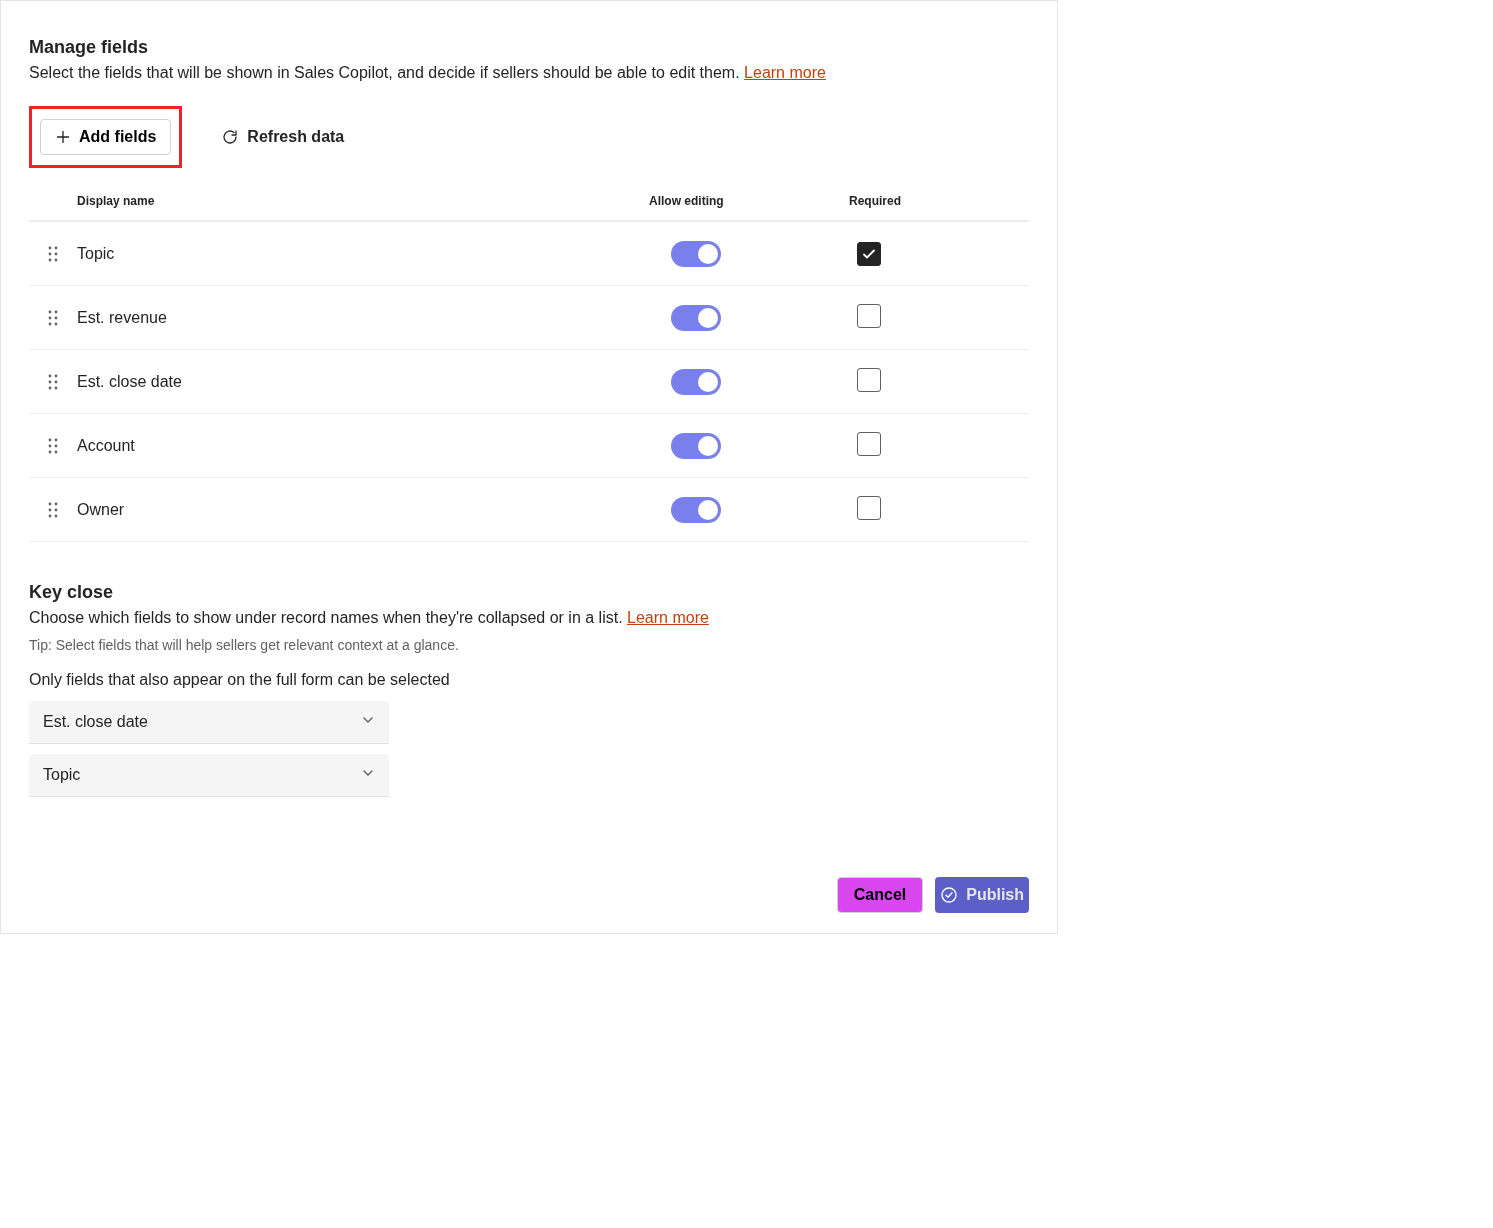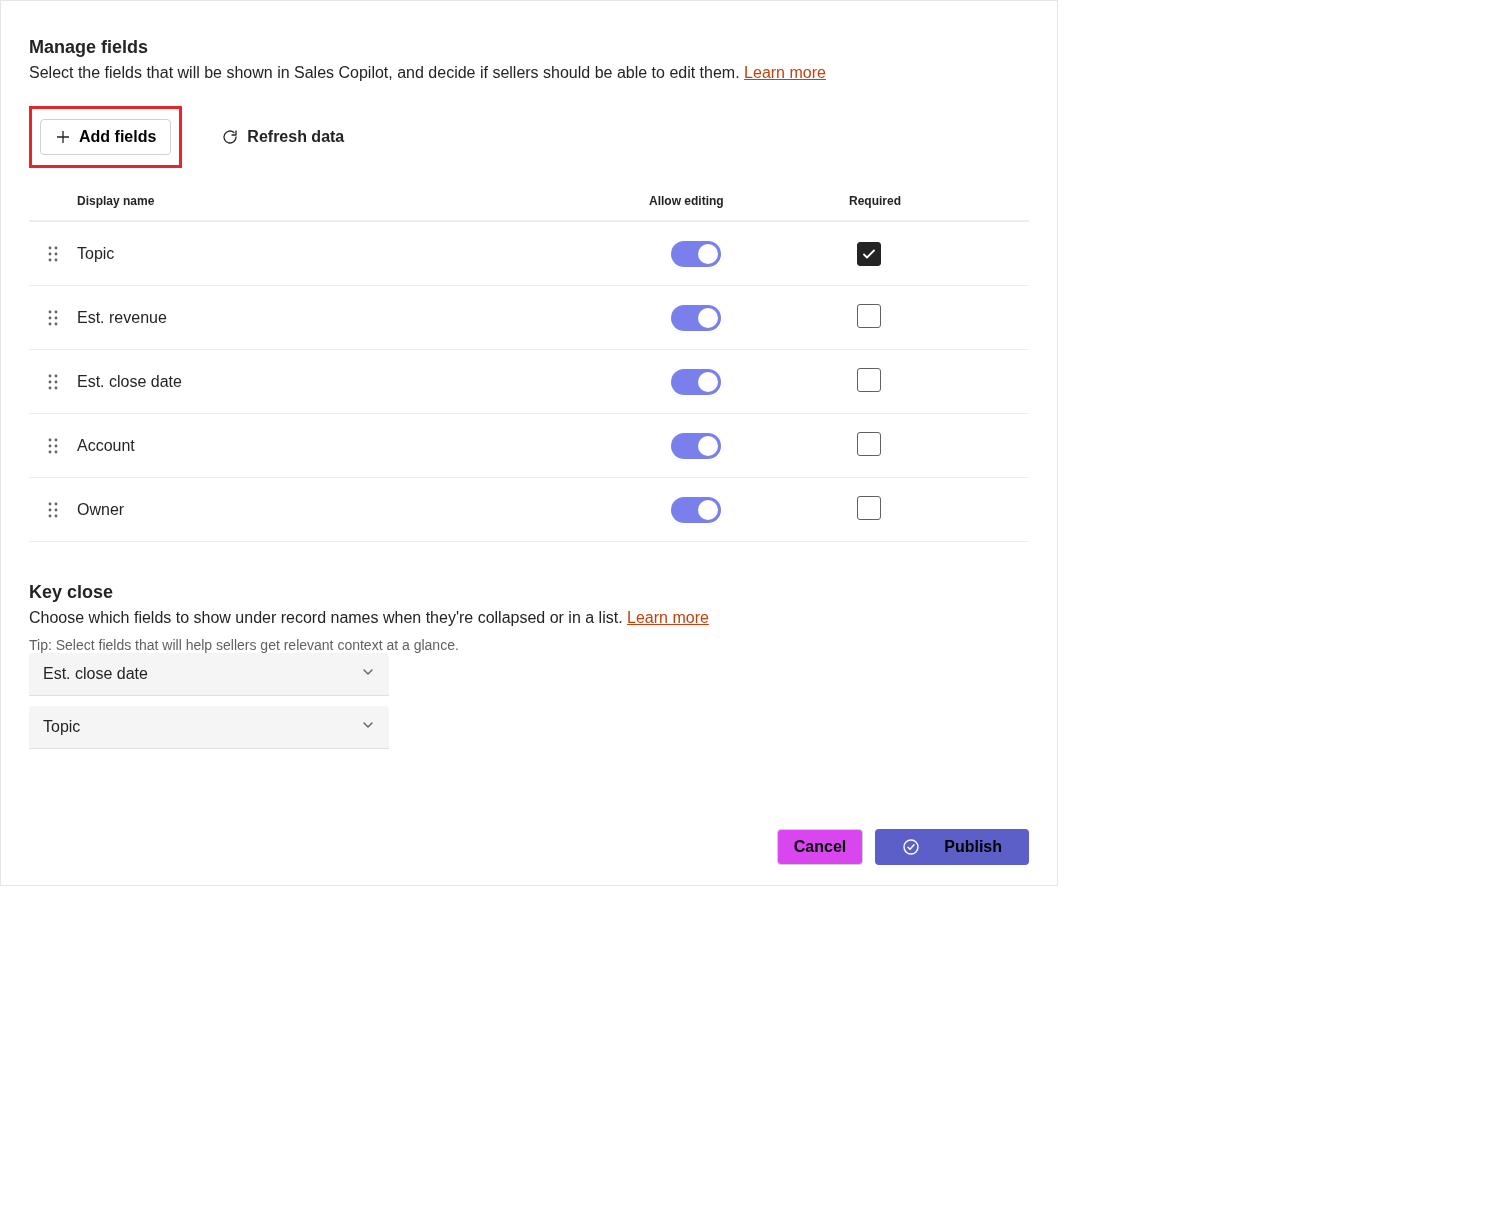--- a/index.html
+++ b/index.html
@@ -171,26 +171,26 @@
     margin-top: 80px;
   }
   .btn-secondary {
     border: 1px solid #d1d1d1;
     background: #d946ef;
     font-weight: 600;
     padding: 8px 16px;
   }
   .btn-primary {
     background: #5b5fc7;
-    color: #000000;
-    font-weight: 600;
-    padding: 8px 26px;
-    display: inline-flex;
-    align-items: center;
-    gap: 24px;
+    color: #e5e5e5;
+    font-weight: 600;
+    padding: 8px 4px;
+    display: inline-flex;
+    align-items: center;
+    gap: 8px;
   }
 </style>
 </head>
 <body>
 
 <div class="panel">
 
   <div class="section-title">Manage fields</div>
   <p class="section-desc">
     <span>Select the fields that will be shown in Sales Copilot, and decide if sellers should be able to edit them.</span>
@@ -330,20 +330,21 @@
   </div>
 
   <div class="key-section">
     <div class="section-title">Key close</div>
     <p class="section-desc">
       <span>Choose which fields to show under record names when they're collapsed or in a list.</span>
       <span> </span>
       <a class="link">Learn more</a>
     </p>
     <p class="tip">Tip: Select fields that will help sellers get relevant context at a glance.</p>
+    <p class="note">Only fields that also appear on the full form can be selected</p>
     <div id="selects">
         <div class="select">
           <span>Est. close date</span>
           <span class="chevron"><svg width="14" height="14" viewBox="0 0 14 14" fill="none">
               <path d="M3 5l4 4 4-4" stroke="#616161" stroke-width="1.4" stroke-linecap="round" stroke-linejoin="round"></path>
             </svg></span>
         </div>
         <div class="select">
           <span>Topic</span>
           <span class="chevron"><svg width="14" height="14" viewBox="0 0 14 14" fill="none">

